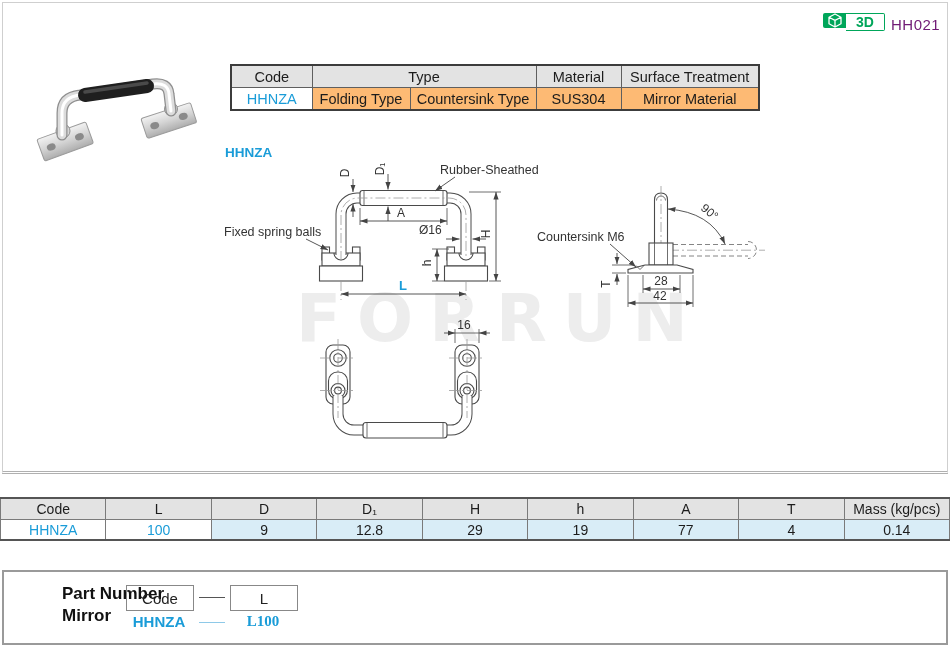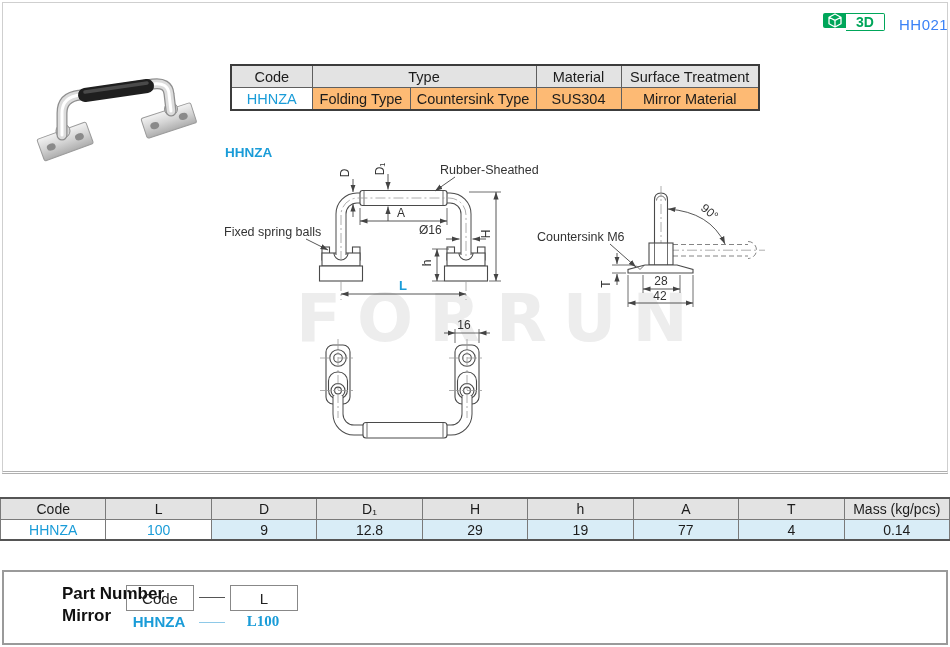--- a/index.html
+++ b/index.html
@@ -4,21 +4,21 @@
 <style>
   html,body{margin:0;padding:0;background:#fff;}
   body{width:950px;height:647px;position:relative;font-family:"Liberation Sans",sans-serif;color:#222;}
   .main-box{position:absolute;left:2px;top:2px;width:944px;height:468px;border:1px solid #cfcfcf;border-bottom:3px double #b0b0b0;background:#fff;}
   .watermark{position:absolute;left:293px;top:283px;font-size:66px;font-weight:bold;letter-spacing:16px;color:#ededed;line-height:1;z-index:0;font-family:"DejaVu Sans",sans-serif;user-select:none;}
   .draw-svg{position:absolute;left:0;top:0;z-index:1;}
   .badge-wrap{position:absolute;left:820px;top:10px;display:flex;align-items:center;z-index:2;}
   .badge-3d{display:flex;align-items:flex-start;height:22px;cursor:pointer;}
   .badge-3d .cube{width:23px;background:#00a65a;display:flex;align-items:center;justify-content:center;border-radius:2px 0 0 2px;}
   .badge-3d .lbl{width:38px;border:1.5px solid #00a65a;border-left:none;color:#00a65a;font-size:14px;font-weight:bold;display:flex;align-items:center;justify-content:center;border-radius:0 2px 2px 0;background:#fff;}
-  .part-no{margin-left:14px;font-size:15px;color:#3b82f6;letter-spacing:.5px;}
+  .part-no{margin-left:6px;font-size:15px;color:#701a75;letter-spacing:.5px;}
   .model-label{position:absolute;left:222px;top:142px;font-size:13.5px;font-weight:600;color:#1a9cd8;z-index:2;}
   
   .spec-table{position:absolute;left:227px;top:61px;border-collapse:collapse;z-index:2;border:2px solid #3c3c3c;font-size:14.5px;}
   .spec-table th,.spec-table td{border:1px solid #5f5f5f;text-align:center;padding:0 6px;height:21px;font-weight:400;color:#1c1c1c;}
   .spec-table th{background:#e3e3e3;}
   .spec-table td{background:#fdba74;}
   .spec-table td.code{background:#fff;color:#1a9cd8;cursor:pointer;}
   
   .dim-table{position:absolute;left:0;top:497px;width:950px;border-collapse:collapse;table-layout:fixed;font-size:14px;border-top:2px solid #555;border-bottom:2px solid #555;z-index:2;}
   .dim-table th,.dim-table td{border:1px solid #7a7a7a;text-align:center;font-weight:400;color:#1c1c1c;height:19px;padding:0;}

